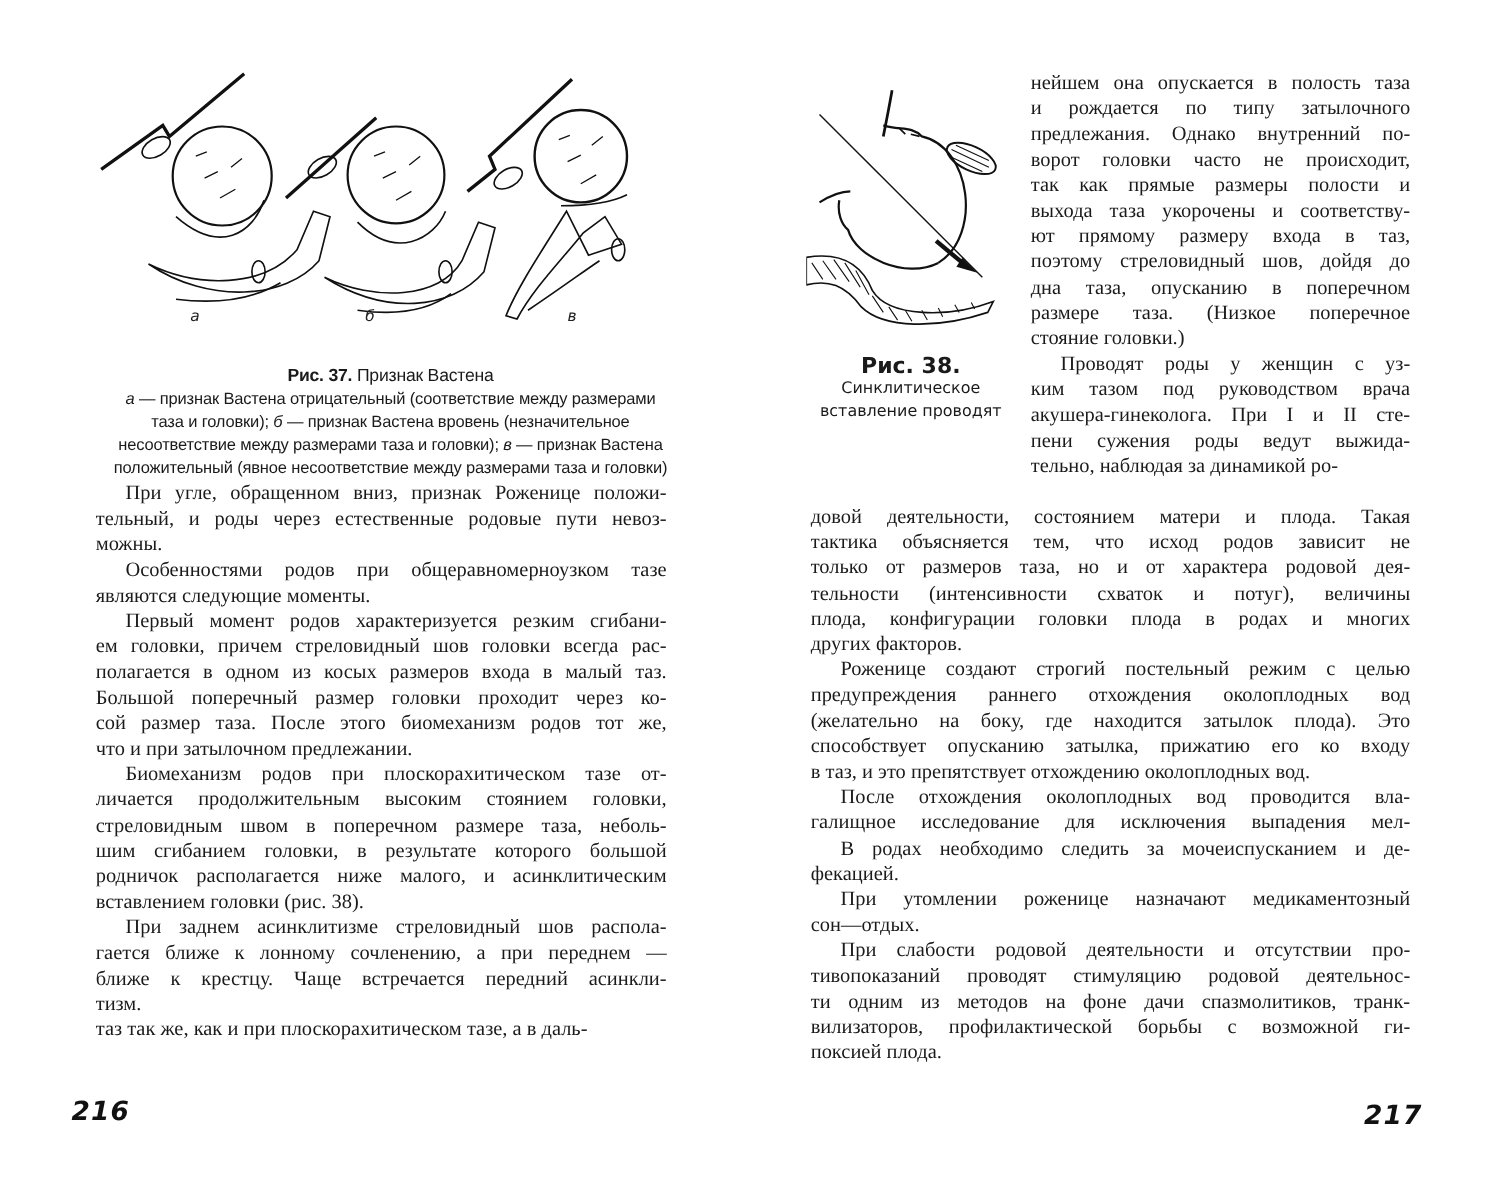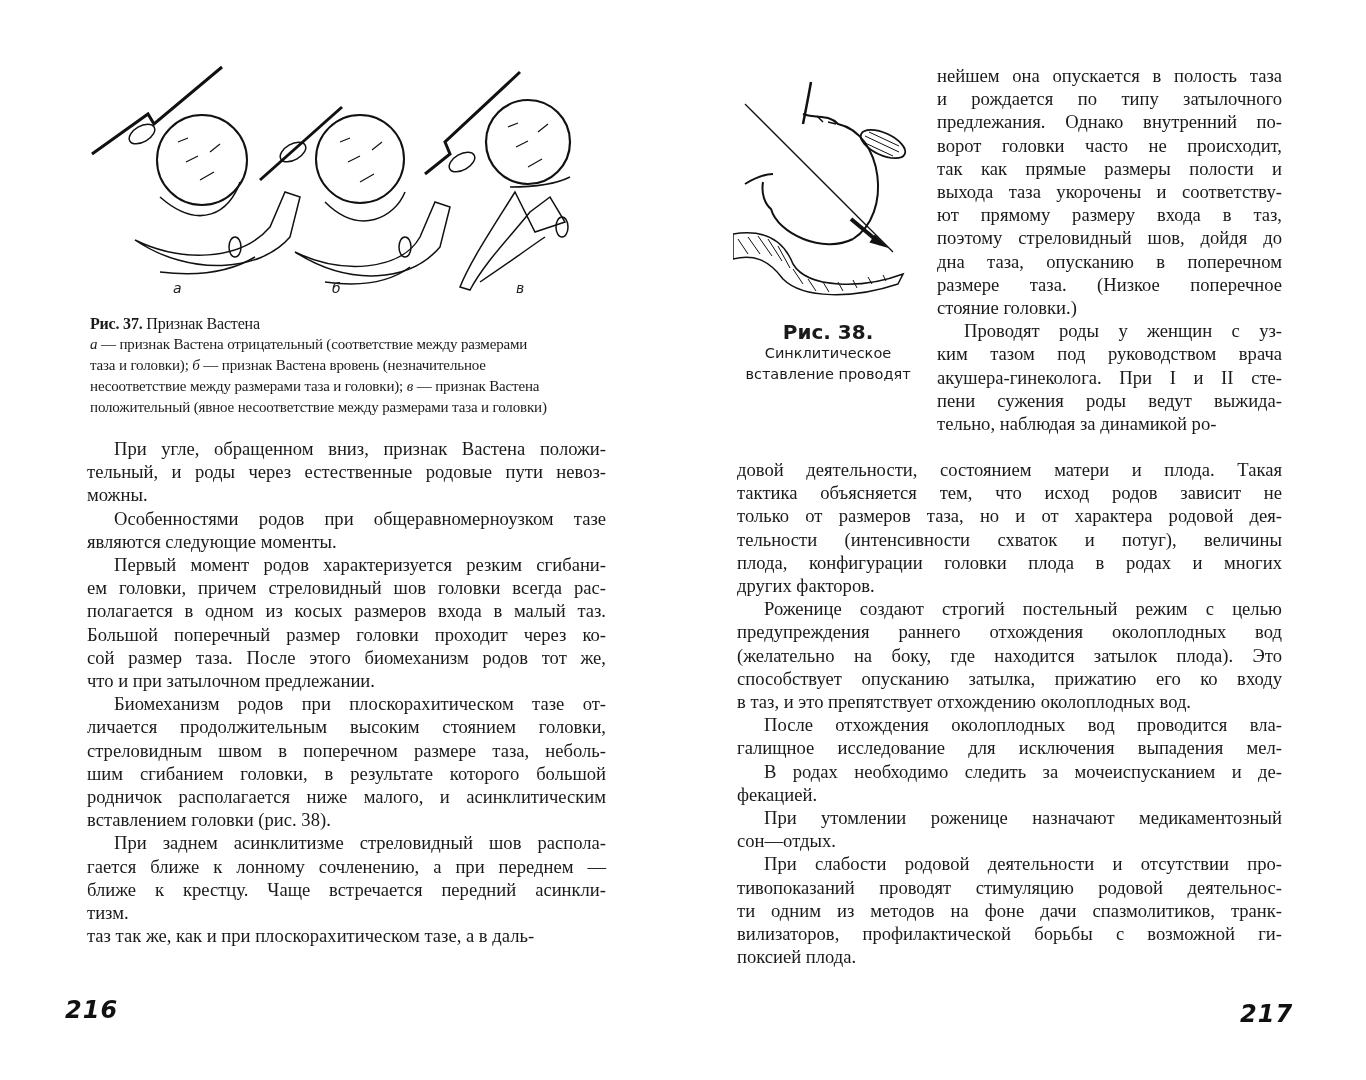--- a/index.html
+++ b/index.html
@@ -14,22 +14,22 @@
 
   .figure37 { position: absolute; left: 90px; top: 62px; width: 520px; height: 245px; }
   .figure37 svg { width: 100%; height: 100%; }
   .fig-labels { position: absolute; left: 90px; top: 280px; width: 520px; height: 24px; }
   .fig-label {
     position: absolute; font-family: "DejaVu Sans", sans-serif; font-style: italic;
     font-size: 14px; color: #222;
   }
 
   .caption37 {
-    position: absolute; left: 90px; top: 313px; width: 530px;
-    text-align: left; font-family: Liberation Serif, serif; font-size: 15px; line-height: 21px;
+    position: absolute; left: 90px; top: 331px; width: 530px;
+    text-align: center; font-family: Liberation Sans, sans-serif; font-size: 15px; line-height: 21px;
   }
   .caption37 .cap-title { font-size: 16px; letter-spacing: -0.2px; }
   .caption37 .cap-title b { font-weight: bold; }
   .caption37 .cap-body { font-size: 15px; letter-spacing: -0.15px; }
   .caption37 i { font-style: italic; }
 
   .text-col {
     position: absolute; font-size: 18.6px; line-height: 23.2px; text-align: justify;
     letter-spacing: 0px;
   }
@@ -113,21 +113,21 @@
     <div class="cap-body">
       <div><i>а</i><span> — признак Вастена отрицательный (соответствие между размерами</span></div>
       <div><span>таза и головки); </span><i>б</i><span> — признак Вастена вровень (незначительное</span></div>
       <div><span>несоответствие между размерами таза и головки); </span><i>в</i><span> — признак Вастена</span></div>
       <div><span>положительный (явное несоответствие между размерами таза и головки)</span></div>
     </div>
   </div>
 
   <div class="text-col left-text" id="left-text">
       <p class="ind" style="text-indent: 0px;">
-        <span class="line" style="padding-left: 27px;">При угле, обращенном вниз, признак Вастена положи-</span>
+        <span class="line" style="padding-left: 27px;">При угле, обращенном вниз, признак Роженице положи-</span>
         <span class="line">тельный, и роды через естественные родовые пути невоз-</span>
         <span class="line last">можны.</span>
       </p>
       <p class="ind" style="text-indent: 0px;">
         <span class="line" style="padding-left: 27px;">Особенностями родов при общеравномерноузком тазе</span>
         <span class="line last">являются следующие моменты.</span>
       </p>
       <p class="ind" style="text-indent: 0px;">
         <span class="line" style="padding-left: 27px;">Первый момент родов характеризуется резким сгибани-</span>
         <span class="line">ем головки, причем стреловидный шов головки всегда рас-</span>

